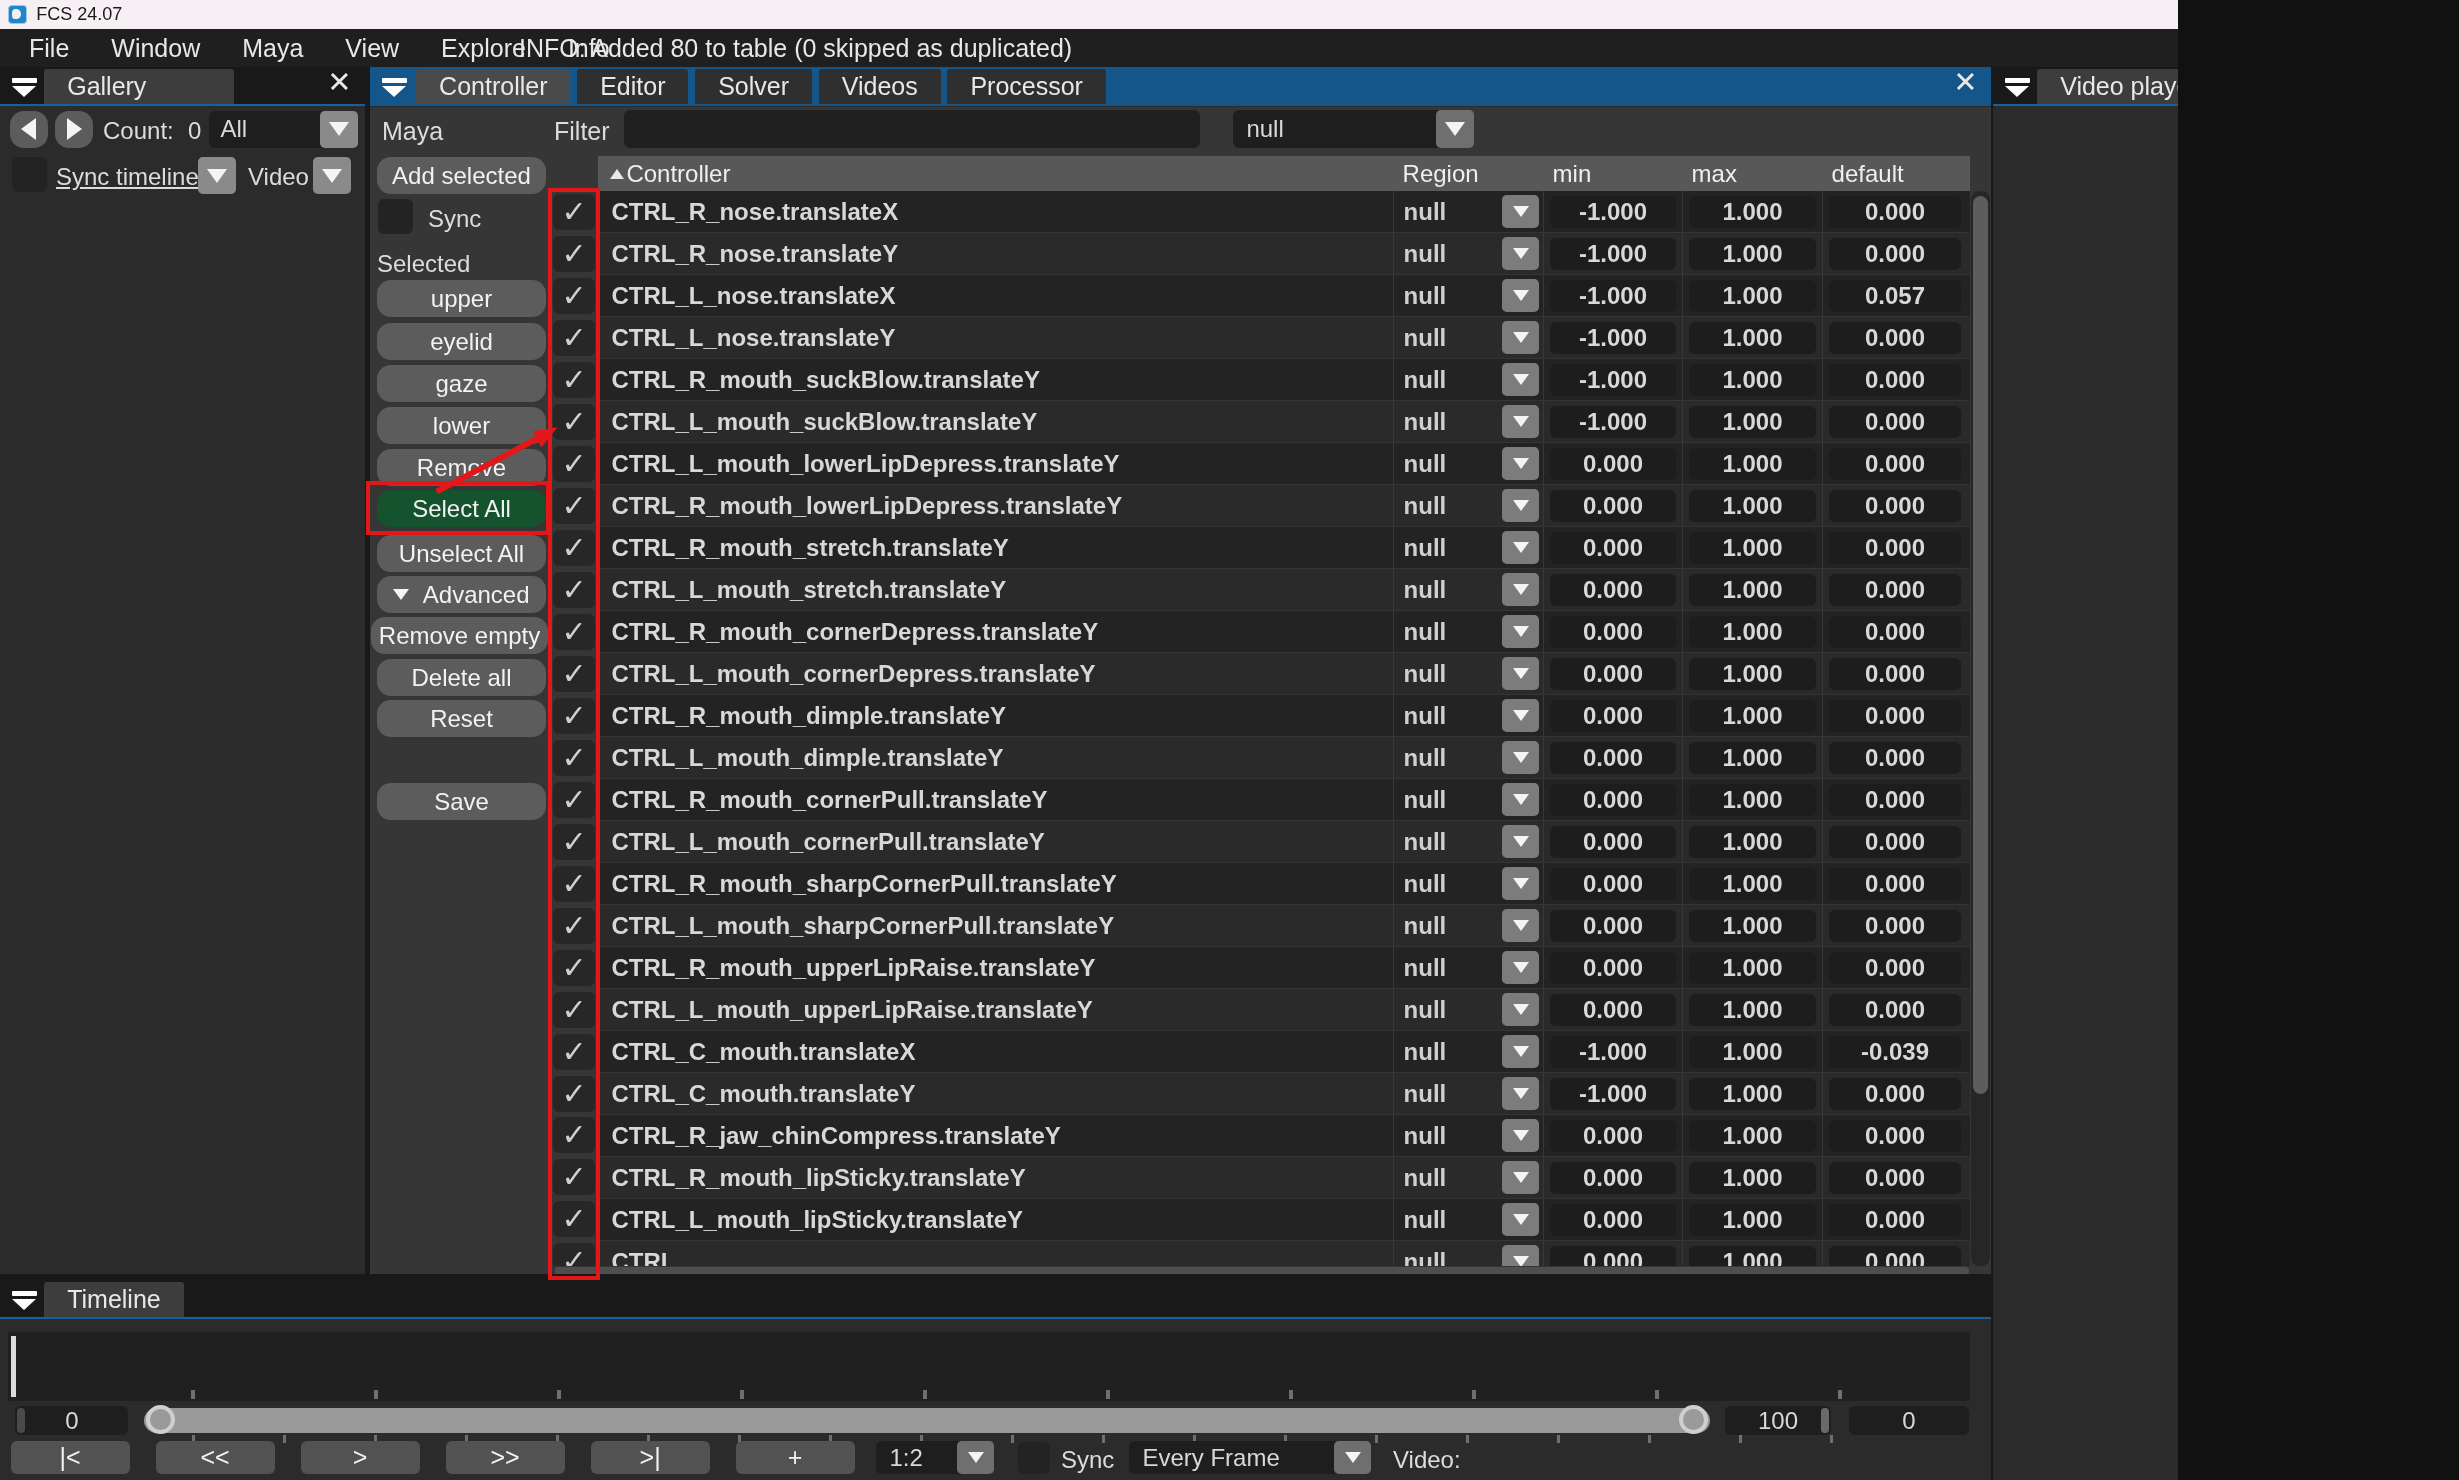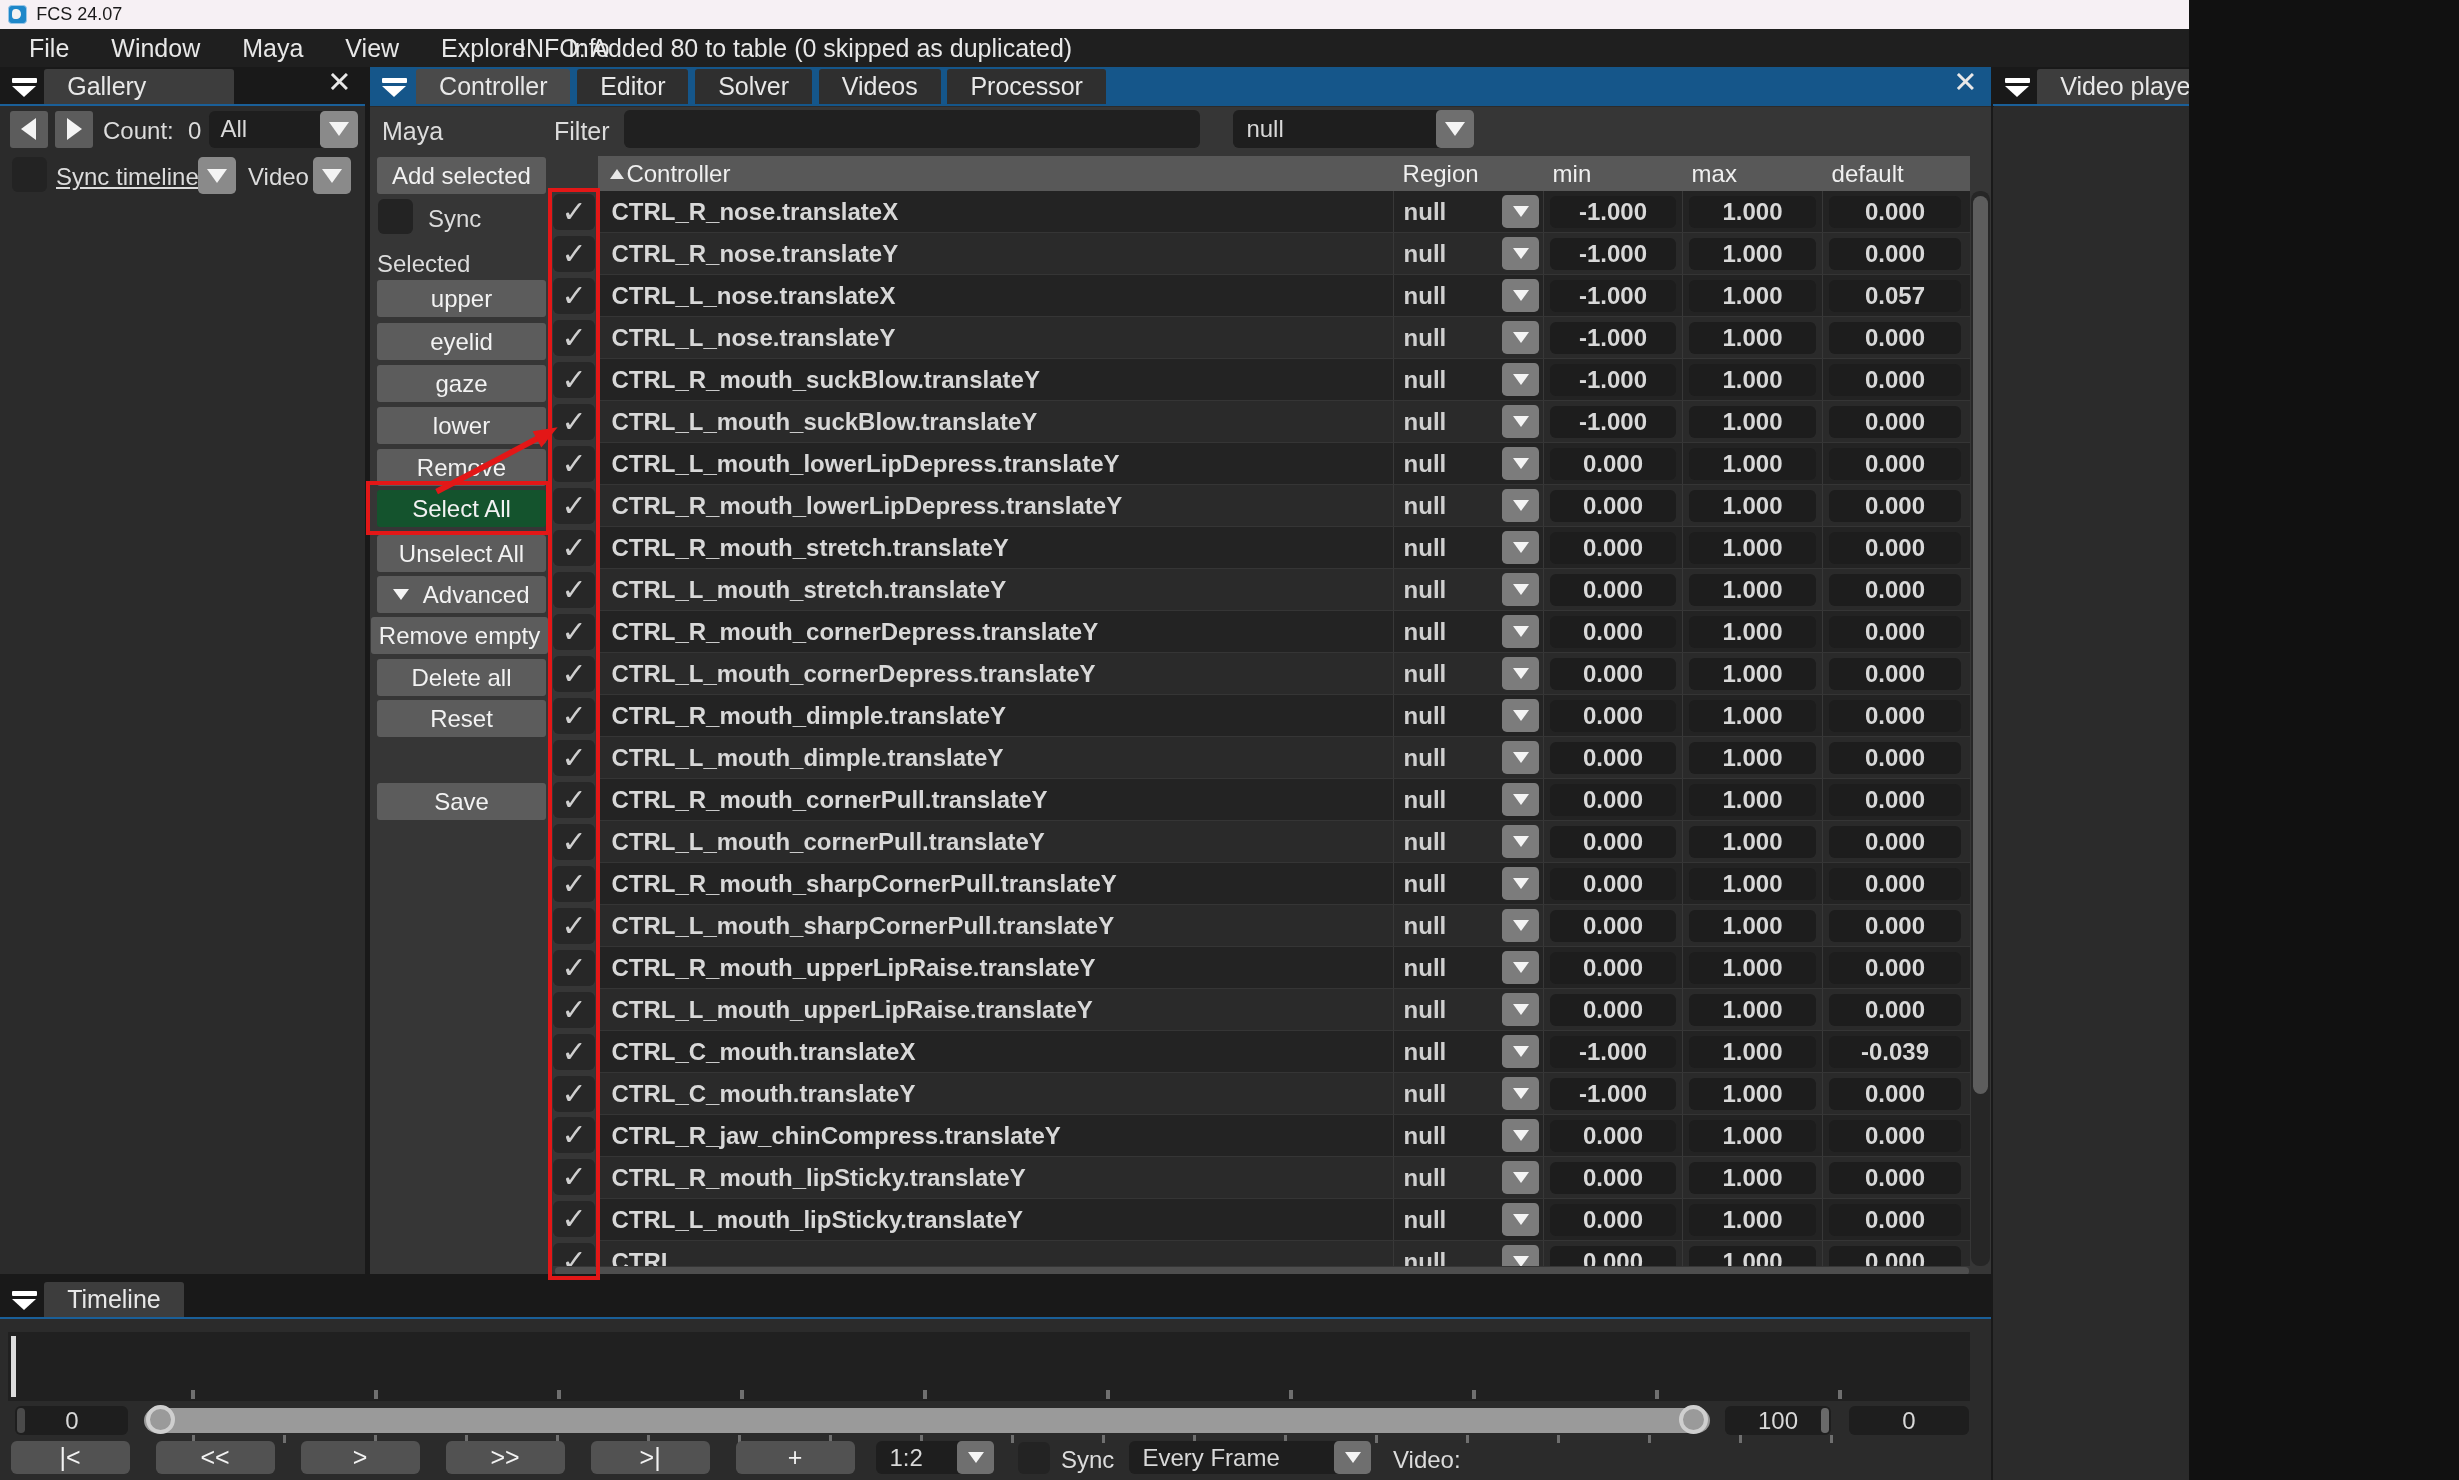--- a/index.html
+++ b/index.html
@@ -1,17 +1,17 @@
 <!DOCTYPE html>
 <html><head>
 <meta charset="utf-8">
 <style>
   html,body{margin:0;padding:0;background:#111;}
   #screen{position:relative;width:2178px;height:1480px;background:#2b2b2b;overflow:hidden;
-          font-family:"Liberation Sans","DejaVu Sans",sans-serif;color:#e0e0e0;padding-left:11px;}
+          font-family:"Liberation Sans","DejaVu Sans",sans-serif;color:#e0e0e0;}
   .abs{position:absolute;}
   
   #titlebar{left:0;top:0;width:2459px;height:29px;background:#f6f0f4;color:#1a1a1a;
             display:flex;align-items:center;font-size:18px;}
   #appicon{width:19px;height:19px;margin:0 9.6px 0 7.7px;background:#1e87c9;border-radius:3.8px;
            border:1.9px solid #9cc7e8;box-sizing:border-box;position:relative;}
   #appicon::after{content:"";position:absolute;left:3.8px;top:2.9px;width:8.6px;height:10.6px;background:#f2f2f2;border-radius:50% 60% 55% 40%;}
   .wbtn{width:48px;height:29px;display:flex;align-items:center;justify-content:center;color:#222;}
   #win-controls{position:absolute;right:5.8px;top:0;display:flex;}
   .min-glyph{width:15.4px;height:1.9px;background:#222;}
@@ -25,21 +25,21 @@
   #menu-status{position:absolute;left:519px;top:0;height:38px;display:flex;align-items:center;color:#e8e8e8;}
   
   .phead{top:67px;height:37px;background:#191919;border-bottom:2.9px solid #1a5f98;display:flex;align-items:flex-end;box-sizing:content-box;}
   .ptab{height:35px;display:flex;align-items:center;padding:0 23px;background:#3d3d3d;color:#e8e8e8;
         font-size:25px;border-radius:2.9px 2.9px 0 0;margin-right:6.7px;}
   .hamb{width:25px;margin:0 0 6.7px 11.5px;}
   .hamb .bar{height:4.8px;background:#fff;margin-bottom:3.8px;border-radius:1px;}
   .hamb .tri{width:0;height:0;border-left:12.5px solid transparent;border-right:12.5px solid transparent;border-top:11.5px solid #fff;}
   .closex{font-size:29px;color:#e8e8e8;margin:0 0 4.8px auto;padding-right:13.4px;}
   
-  .btn{background:#5c5c5c;border-radius:3px;color:#f2f2f2;display:flex;align-items:center;justify-content:center;font-size:24px;}
+  .btn{background:#5c5c5c;border-radius:14px;color:#f2f2f2;display:flex;align-items:center;justify-content:center;font-size:24px;}
   .darkbox{background:#1e1e1e;border-radius:5.8px;color:#d8d8d8;display:flex;align-items:center;font-size:24px;}
   .ddbtn{background:#8a8a8a;border-radius:4.8px;display:flex;align-items:center;justify-content:center;}
   .tri-down{width:0;height:0;border-left:10.6px solid transparent;border-right:10.6px solid transparent;border-top:14.4px solid #f4f4f4;}
   .tri-down.sm{border-left-width:8.6px;border-right-width:8.6px;border-top-width:11.5px;}
   .tri-left{width:0;height:0;border-top:11.5px solid transparent;border-bottom:11.5px solid transparent;border-right:15.4px solid #f4f4f4;}
   .tri-right{width:0;height:0;border-top:11.5px solid transparent;border-bottom:11.5px solid transparent;border-left:15.4px solid #f4f4f4;}
   .checkbox{background:#232323;border-radius:5.8px;}
   
   #table-header{left:598px;top:156px;width:1372px;height:36px;background:#585858;display:flex;font-size:24px;color:#efefef;align-items:center;}
   .hc{display:flex;align-items:center;height:100%;box-sizing:border-box;padding-left:9.6px;}

